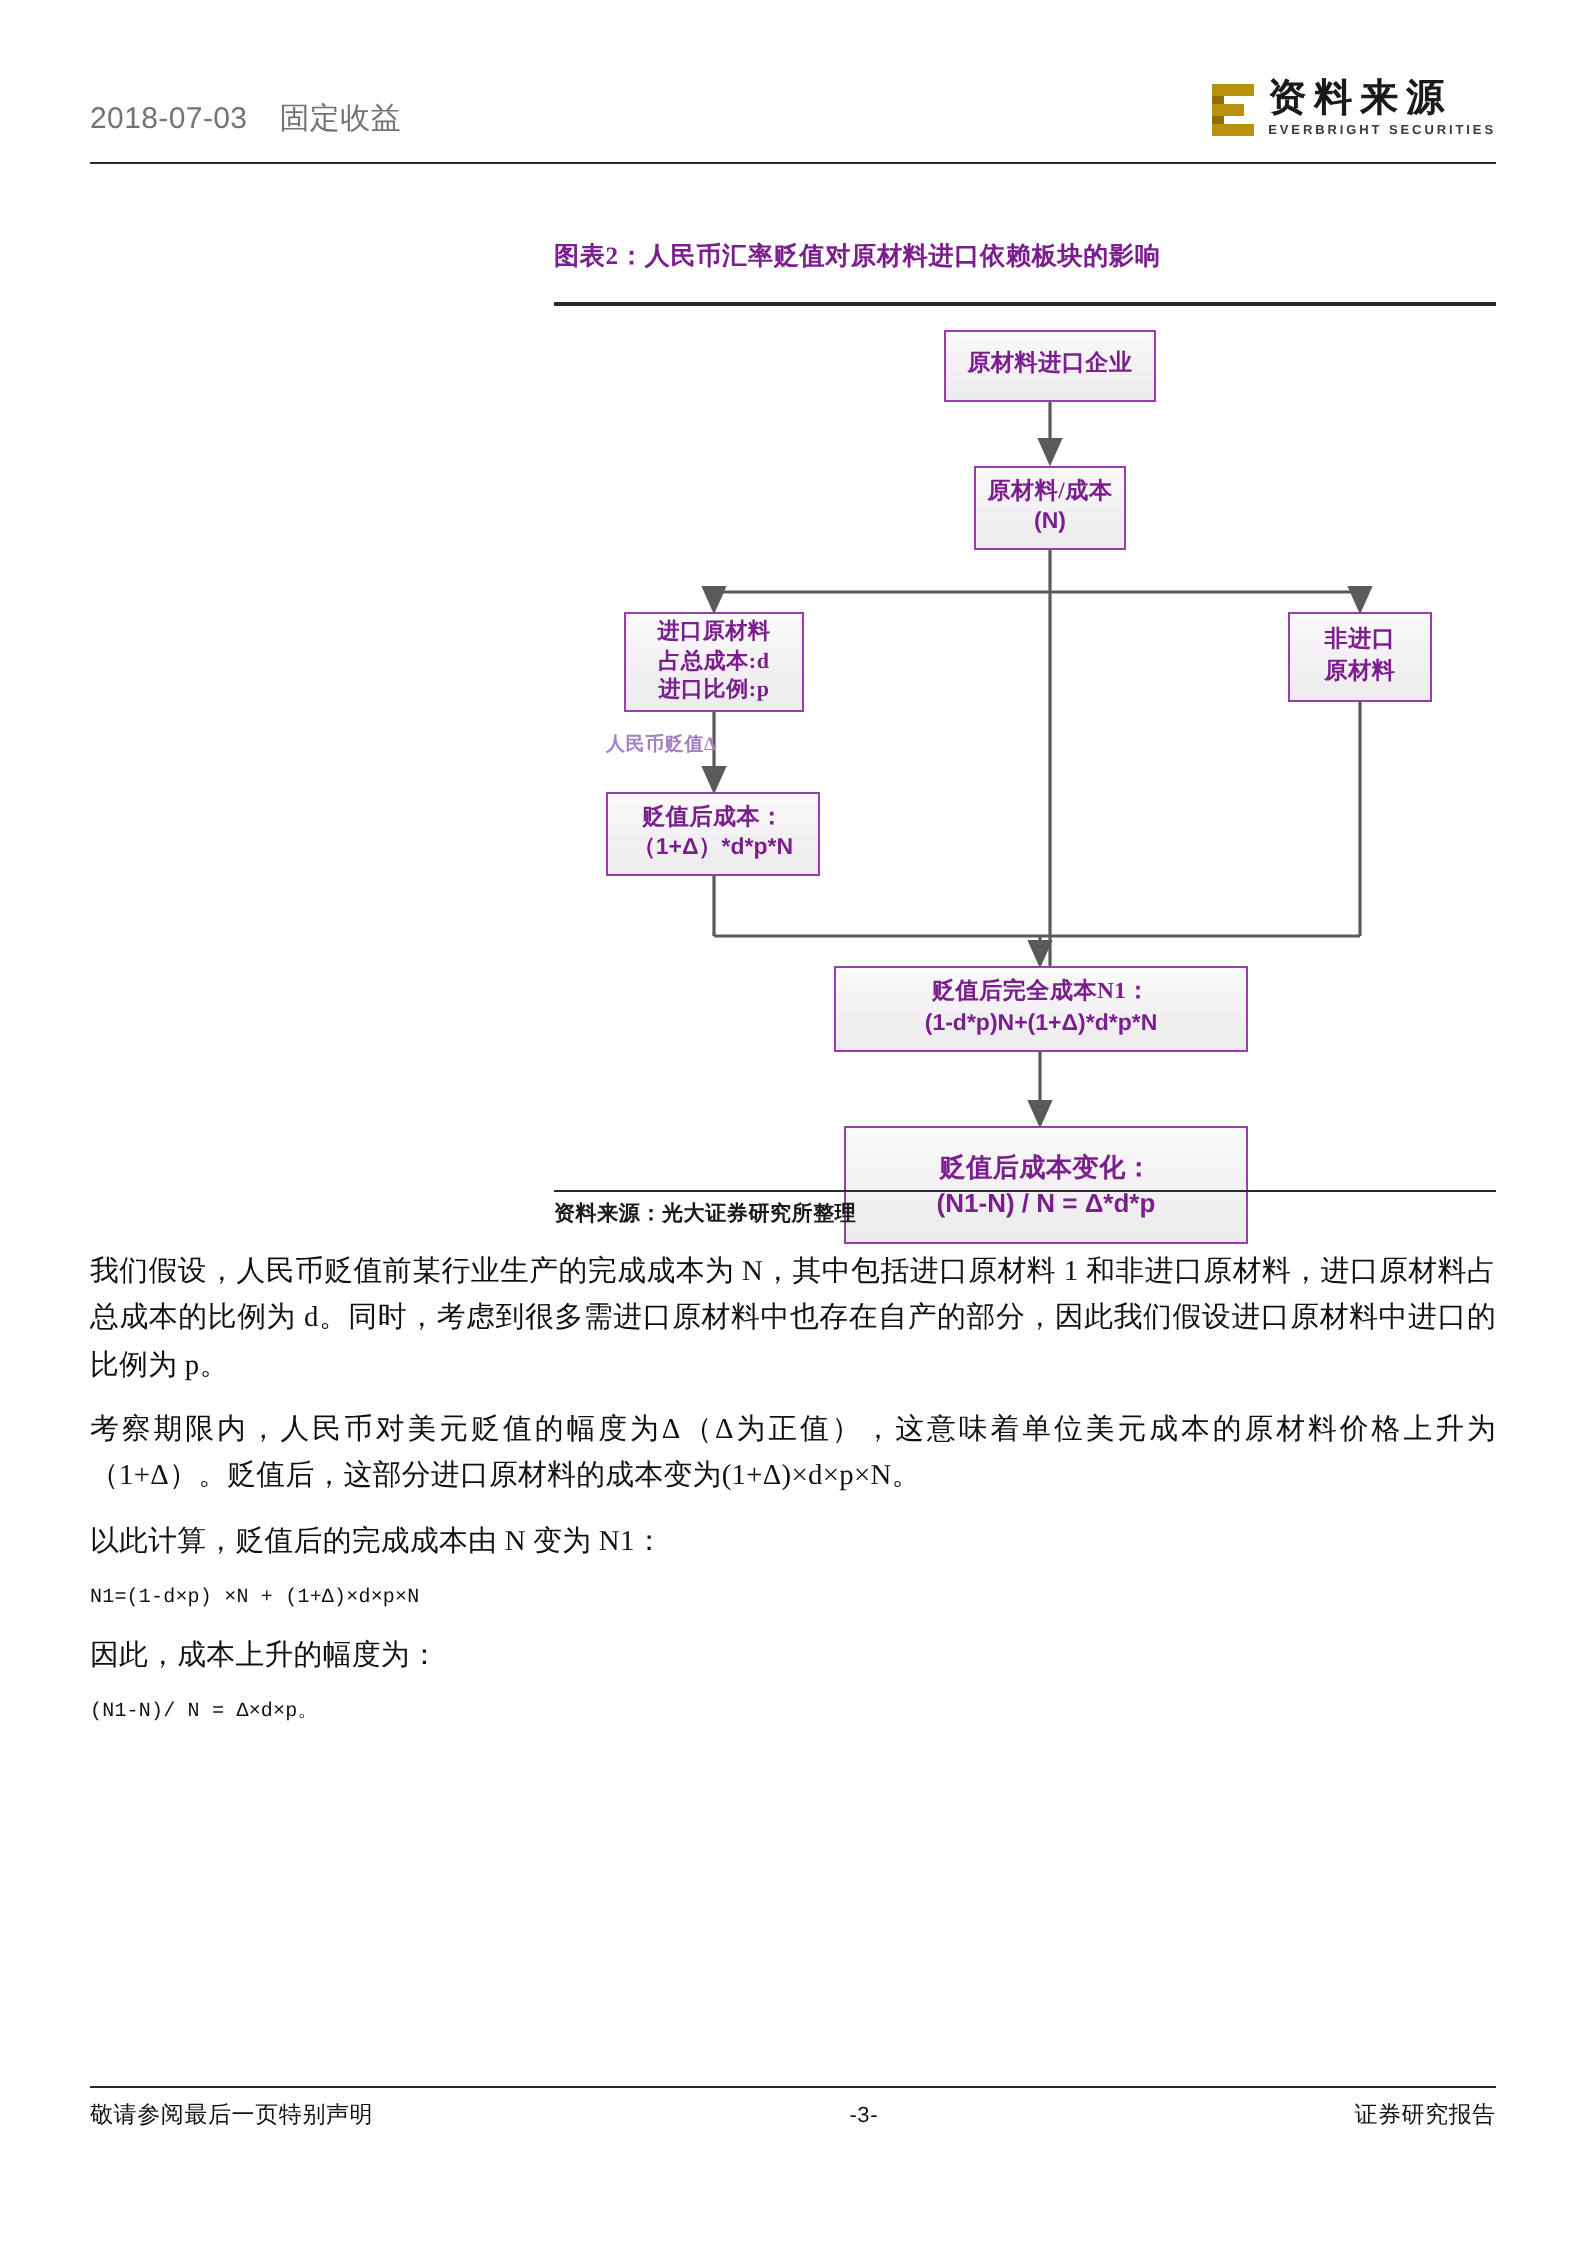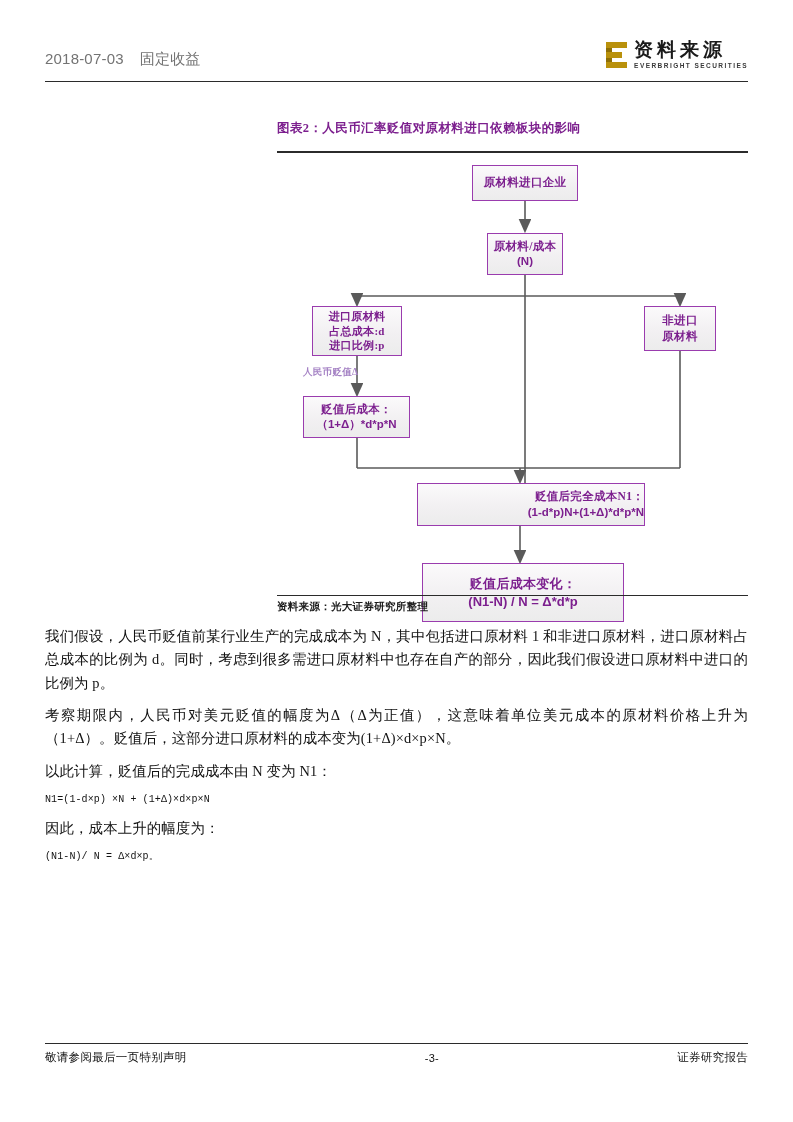--- a/index.html
+++ b/index.html
@@ -150,21 +150,21 @@
     font-family: "Liberation Sans", "DejaVu Sans", sans-serif;
     font-weight: bold;
     letter-spacing: 0;
   }
 
   #n-enterprise { left: 195px; top: 7px;   width: 106px; height: 36px; font-size: 11.5px; }
   #n-cost       { left: 210px; top: 75px;  width: 76px;  height: 42px; font-size: 11.5px; }
   #n-import     { left: 35px;  top: 148px; width: 90px;  height: 50px; font-size: 11px; }
   #n-nonimport  { left: 367px; top: 148px; width: 72px;  height: 45px; font-size: 11.5px; }
   #n-aftercost  { left: 26px;  top: 238px; width: 107px; height: 42px; font-size: 11.5px; }
-  #n-full       { left: 140px; top: 325px; width: 228px; height: 43px; font-size: 11.5px; align-items: flex-end; }
+  #n-full       { left: 140px; top: 325px; width: 207px; height: 43px; font-size: 11.5px; }
   #n-change     { left: 145px; top: 405px; width: 202px; height: 59px; font-size: 13px; justify-content: center; }
 
   #rmb-label {
     position: absolute;
     left: 26px;
     top: 208px;
     font-size: 9.5px;
     font-weight: bold;
     color: #a481c4;
     font-family: "Liberation Serif", "DejaVu Serif", serif;

